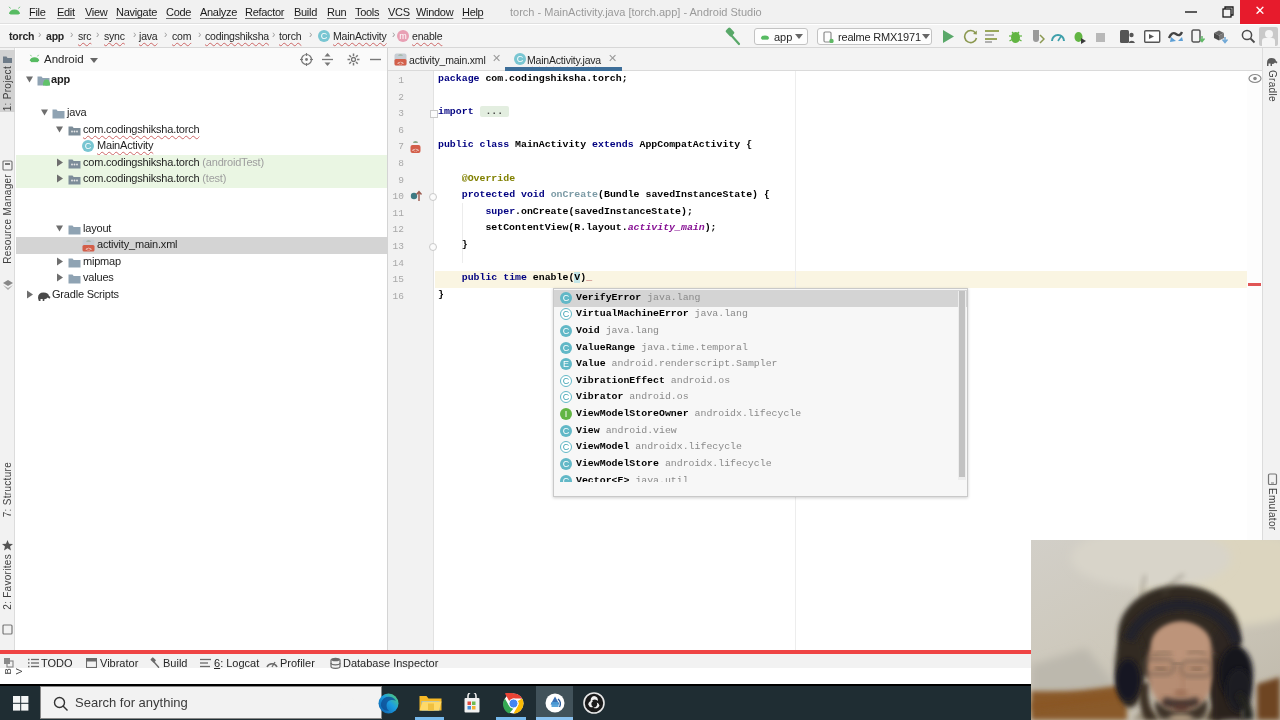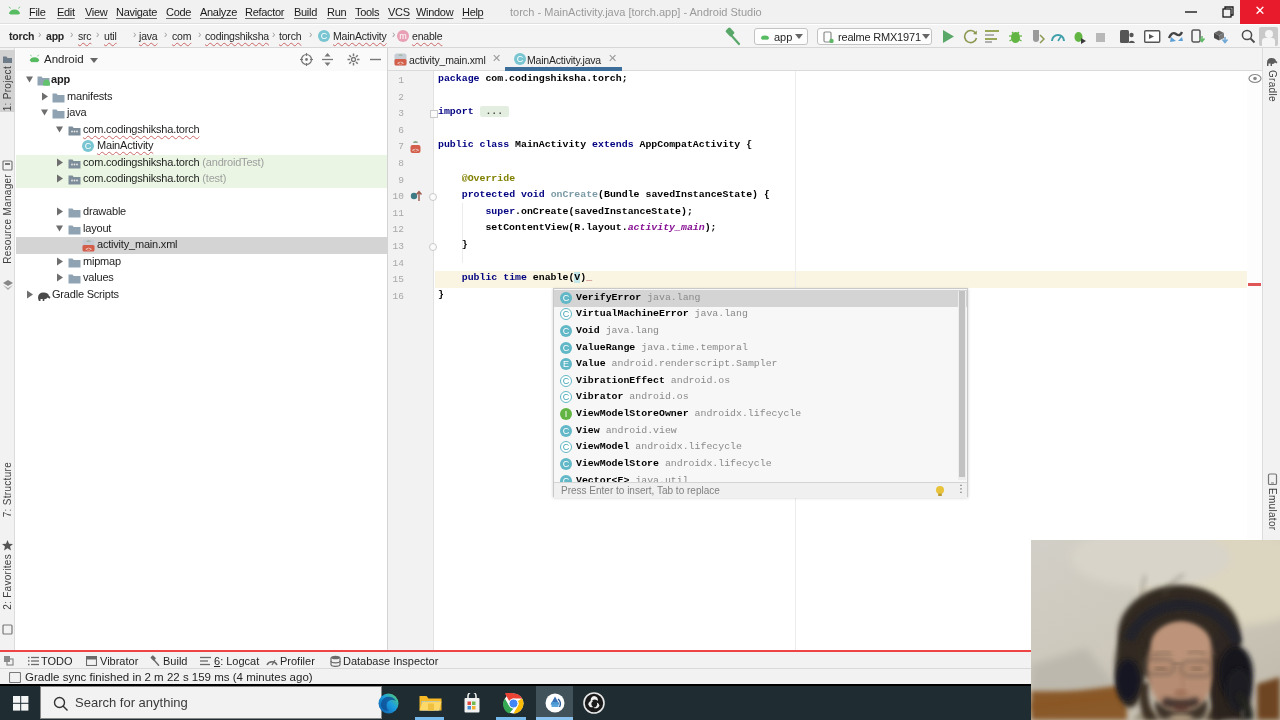--- a/index.html
+++ b/index.html
@@ -41,21 +41,21 @@
 .mdecl { color:#7b9aa5; }
 .pur { color:#871094; font-style:italic; }
 
 #popup { position:absolute; left:553px; top:288px; width:415px; height:209px; background:#f7f7f7; border:1px solid #c9c9c9; box-shadow:0 1px 3px rgba(0,0,0,0.2); }
 .prow { position:absolute; left:0; width:413px; height:17px; font-family:"Liberation Mono",monospace; font-size:9.9px; color:#000; white-space:pre; }
 .prow b { font-weight:bold; }
 .prow .pkg { color:#8a8a8a; }
 .picon { position:absolute; left:6px; top:2px; width:12px; height:12px; border-radius:50%; font-size:9px; line-height:12px; text-align:center; font-family:"Liberation Sans",sans-serif; }
 .pname { position:absolute; left:22px; top:2px; }
 
-#toolbar2 { left:0; top:650px; width:1280px; height:18px; background:#f2f2f2; border-top:2px solid #ef4444; }
+#toolbar2 { left:0; top:650px; width:1280px; height:18px; background:#f2f2f2; border-top:4px solid #ef4444; }
 .tw { position:absolute; top:3px; font-size:11px; color:#262626; }
 #statusbar { left:0; top:668px; width:1280px; height:17px; background:#f2f2f2; border-top:1px solid #d9d9d9; }
 #taskbar { left:0; top:686px; width:1280px; height:34px; background:#1f2d33; }
 #searchbox { position:absolute; left:40px; top:0px; width:342px; height:33px; background:#f2f2f2; border:1px solid #888; }
 
 #webcam { left:1031px; top:540px; width:249px; height:180px; }
 </style>
 </head>
 <body>
 <div id="stage">
@@ -89,21 +89,21 @@
       </svg>
 <div id="btn-close">✕</div>
 </div>
 <div id="crumbbar" class="abs">
 <span class="crumb plain" style="left:9px">torch</span>
       <span class="csep" style="left:38px">›</span>
 <span class="crumb plain" style="left:46px">app</span>
       <span class="csep" style="left:70px">›</span>
 <span class="crumb" style="left:78px">src</span>
       <span class="csep" style="left:96px">›</span>
-<span class="crumb" style="left:104px">util</span>
+<span class="crumb" style="left:104px">sync</span>
       <span class="csep" style="left:133px">›</span>
 <span class="crumb" style="left:139px">java</span>
       <span class="csep" style="left:164px">›</span>
 <span class="crumb" style="left:172px">com</span>
       <span class="csep" style="left:198px">›</span>
 <span class="crumb" style="left:205px">codingshiksha</span>
       <span class="csep" style="left:272px">›</span>
 <span class="crumb" style="left:279px">torch</span>
       <span class="csep" style="left:309px">›</span>
 <span class="abs" style="left:318px;top:5px;width:12px;height:12px;border-radius:50%;background:#79c6d2;color:#fff;font-size:9px;line-height:12px;text-align:center">C</span>
@@ -273,29 +273,20 @@
         <svg class="caret" style="left:8px">
           <path d="M2 2.5 L9 2.5 L5.5 8.5 z"></path>
         </svg>
         <svg class="abs" style="left:21px;top:3px" width="13" height="11">
           <path d="M0.5 1.5 h4 l1.2 1.6 h6.8 v7.4 h-12 z" fill="#8fa3b3"></path>
           <circle cx="9.5" cy="7.5" r="3" fill="#60c26a"></circle>
           <rect x="6" y="7.5" width="7" height="3" fill="#60c26a"></rect>
         </svg>
         <span class="lbl" style="left:35px;font-weight:bold">app</span>
       </div>
-<div class="trow" style="top:41px">
-        <svg class="caret" style="left:23px">
-          <path d="M3 1.5 L9 5.5 L3 9.5 z"></path>
-        </svg>
-        <svg class="abs" style="left:36px;top:3px" width="13" height="11">
-          <path d="M0.5 1.5 h4 l1.2 1.6 h6.8 v7.4 h-12 z" fill="#8fa3b3"></path>
-        </svg>
-        <span class="lbl" style="left:51px">manifests</span>
-      </div>
 <div class="trow" style="top:57px">
         <svg class="caret" style="left:23px">
           <path d="M2 2.5 L9 2.5 L5.5 8.5 z"></path>
         </svg>
         <svg class="abs" style="left:36px;top:3px" width="13" height="11">
           <path d="M0.5 1.5 h4 l1.2 1.6 h6.8 v7.4 h-12 z" fill="#8fa3b3"></path>
         </svg>
         <span class="lbl" style="left:51px">java</span>
       </div>
 <div class="trow" style="top:74px">
@@ -330,29 +321,20 @@
         <svg class="caret" style="left:38px">
           <path d="M3 1.5 L9 5.5 L3 9.5 z"></path>
         </svg>
         <svg class="abs" style="left:52px;top:3px" width="13" height="11">
           <path d="M0.5 1.5 h4 l1.2 1.6 h6.8 v7.4 h-12 z" fill="#7d8d99"></path>
           <circle cx="4" cy="6.5" r="0.9" fill="#e8e8e8"></circle>
           <circle cx="6.5" cy="6.5" r="0.9" fill="#e8e8e8"></circle>
           <circle cx="9" cy="6.5" r="0.9" fill="#e8e8e8"></circle>
         </svg>
         <span class="lbl" style="left:67px">com.codingshiksha.torch <span class="gray">(test)</span></span>
-      </div>
-<div class="trow" style="top:156px">
-        <svg class="caret" style="left:38px">
-          <path d="M3 1.5 L9 5.5 L3 9.5 z"></path>
-        </svg>
-        <svg class="abs" style="left:52px;top:3px" width="13" height="11">
-          <path d="M0.5 1.5 h4 l1.2 1.6 h6.8 v7.4 h-12 z" fill="#8fa3b3"></path>
-        </svg>
-        <span class="lbl" style="left:67px">drawable</span>
       </div>
 <div class="trow" style="top:173px">
         <svg class="caret" style="left:38px">
           <path d="M2 2.5 L9 2.5 L5.5 8.5 z"></path>
         </svg>
         <svg class="abs" style="left:52px;top:3px" width="13" height="11">
           <path d="M0.5 1.5 h4 l1.2 1.6 h6.8 v7.4 h-12 z" fill="#8fa3b3"></path>
         </svg>
         <span class="lbl" style="left:67px">layout</span>
       </div>
@@ -464,28 +446,20 @@
 <div class="prow" style="top:84px"><span class="picon" style="background:#fff;border:1px solid #62b8c7;color:#3fa3b3;line-height:10px">C</span><span class="pname"><b>VibrationEffect</b> <span class="pkg">android.os</span></span></div>
 <div class="prow" style="top:100px"><span class="picon" style="background:#fff;border:1px solid #62b8c7;color:#3fa3b3;line-height:10px">C</span><span class="pname"><b>Vibrator</b> <span class="pkg">android.os</span></span></div>
 <div class="prow" style="top:117px"><span class="picon" style="background:#62b543;color:#fff">I</span><span class="pname"><b>ViewModelStoreOwner</b> <span class="pkg">androidx.lifecycle</span></span></div>
 <div class="prow" style="top:134px"><span class="picon" style="background:#62b8c7;color:#fff">C</span><span class="pname"><b>View</b> <span class="pkg">android.view</span></span></div>
 <div class="prow" style="top:150px"><span class="picon" style="background:#fff;border:1px solid #62b8c7;color:#3fa3b3;line-height:10px">C</span><span class="pname"><b>ViewModel</b> <span class="pkg">androidx.lifecycle</span></span></div>
 <div class="prow" style="top:167px"><span class="picon" style="background:#62b8c7;color:#fff">C</span><span class="pname"><b>ViewModelStore</b> <span class="pkg">androidx.lifecycle</span></span></div>
 <div class="prow" style="top:184px;height:9px;overflow:hidden"><span class="picon" style="background:#62b8c7;color:#fff">C</span><span class="pname"><b>Vector&lt;E&gt;</b> <span class="pkg">java.util</span></span></div>
 <div class="abs" style="left:404px;top:2px;width:8px;height:189px;background:#ededed">
         <div class="abs" style="left:1px;top:0;width:6px;height:186px;background:#c2c2c2"></div>
       </div>
-<div class="abs" style="left:0;top:193px;width:413px;height:16px;background:#f0f0f0;border-top:1px solid #d4d4d4">
-        <span class="abs" style="left:7px;top:2px;font-size:10px;color:#808080">Press Enter to insert, Tab to replace</span>
-        <svg class="abs" style="left:380px;top:2px" width="12" height="12">
-          <circle cx="6" cy="5" r="4" fill="#e8c239"></circle>
-          <rect x="4.2" y="8.5" width="3.6" height="2.5" fill="#b89a30"></rect>
-        </svg>
-        <span class="abs" style="left:402px;top:0px;font-size:10px;color:#555">⋮</span>
-      </div>
 </div>
 <div id="rstrip" class="abs">
 <svg class="abs" style="left:3px;top:8px" width="12" height="10">
         <path d="M1 7 q0 -5 4.5 -5 q4 0 4.5 3 l1.5 1 l-1 1.5 l-1.5 -1 q-1 1.5 -3 1.5 l0 2 l-1.5 0 l0 -2.5 l-2 0 l0 2.5 l-1.5 0 z" fill="#5c5c5c"></path>
       </svg>
 <div class="vtextd abs" style="left:4px;top:22px">Gradle</div>
 <svg class="abs" style="left:4px;top:425px" width="11" height="12">
         <rect x="1.5" y="1" width="8" height="10.5" rx="1.3" fill="none" stroke="#777" stroke-width="1.2"></rect>
         <rect x="4" y="9.5" width="3" height="1" fill="#777"></rect>
       </svg>
@@ -531,26 +505,20 @@
         <path d="M1 10 A5.5 5.5 0 0 1 11 10" fill="none" stroke="#6a6a6a" stroke-width="1.5"></path>
         <line x1="6" y1="10" x2="9" y2="5" stroke="#6a6a6a" stroke-width="1.3"></line>
       </svg>
 <span class="tw" style="left:280px">Profiler</span>
 <svg class="abs" style="left:330px;top:3px" width="11" height="12">
         <ellipse cx="5.5" cy="2.5" rx="4.5" ry="1.8" fill="#6a6a6a"></ellipse>
         <path d="M1 2.5 v7 a4.5 1.8 0 0 0 9 0 v-7" fill="none" stroke="#6a6a6a" stroke-width="1.2"></path>
         <path d="M1 6 a4.5 1.8 0 0 0 9 0" fill="none" stroke="#6a6a6a" stroke-width="1.2"></path>
       </svg>
 <span class="tw" style="left:343px">Database Inspector</span>
-</div>
-<div id="statusbar" class="abs">
-<svg class="abs" style="left:9px;top:3px" width="12" height="11">
-        <rect x="0.5" y="0.5" width="11" height="10" rx="1" fill="none" stroke="#7a7a7a" stroke-width="1.1"></rect>
-      </svg>
-<span class="abs" style="left:25px;top:2px;font-size:11.5px;color:#262626">Gradle sync finished in 2 m 22 s 159 ms (4 minutes ago)</span>
 </div>
 <div class="abs" style="left:0;top:684px;width:1280px;height:2px;background:#000"></div>
 <div id="taskbar" class="abs">
 <svg class="abs" style="left:13px;top:10px" width="16" height="15">
         <rect x="0" y="0" width="7.2" height="6.8" fill="#f4f6f5"></rect>
         <rect x="8.2" y="0" width="7.2" height="6.8" fill="#f4f6f5"></rect>
         <rect x="0" y="7.8" width="7.2" height="6.8" fill="#f4f6f5"></rect>
         <rect x="8.2" y="7.8" width="7.2" height="6.8" fill="#f4f6f5"></rect>
       </svg>
 <div id="searchbox">

